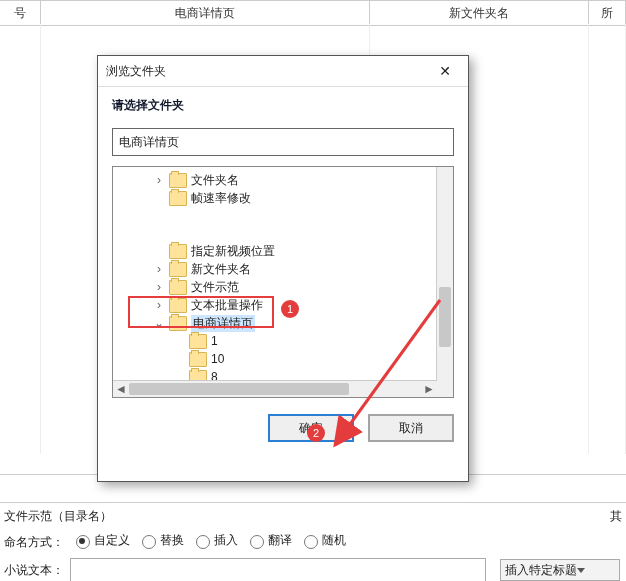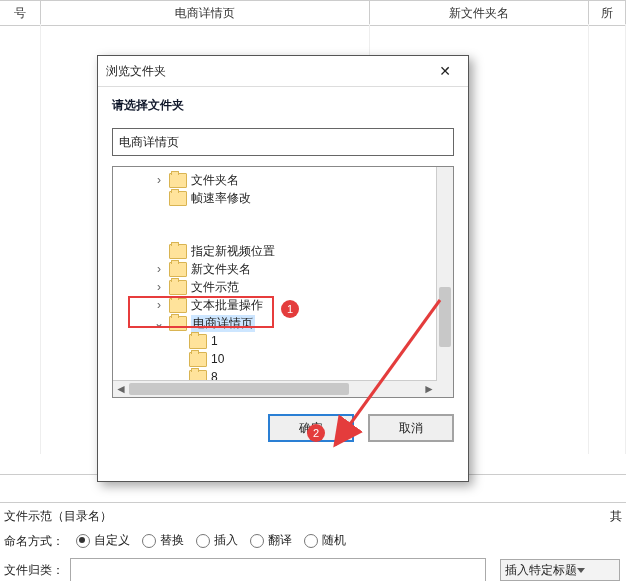--- a/index.html
+++ b/index.html
@@ -12,21 +12,21 @@
   .hr1{position:absolute;left:0;right:0;top:474px;border-top:1px solid #ccc;}
   .hr2{position:absolute;left:0;right:0;top:502px;border-top:1px solid #ccc;}
   .row-select{position:absolute;left:0;right:0;top:478px;height:22px;display:flex;align-items:center;}
   .ck{display:inline-flex;align-items:center;margin-right:12px;color:#444;}
   .ck.green{color:#228822;}
   .pill-btn{border:1px solid #bbb;background:#f3f3f3;border-radius:3px;padding:2px 8px;margin-left:8px;display:inline-flex;align-items:center;}
   .group-title{position:absolute;top:508px;left:4px;}
   .group-title2{position:absolute;top:508px;right:4px;}
   .row-naming{position:absolute;top:532px;left:4px;display:flex;align-items:center;}
   .row-naming label{margin-right:12px;}
-  .radio{display:inline-flex;align-items:center;margin-right:12px;}
+  .radio{display:inline-flex;align-items:flex-end;margin-right:12px;}
   .radio .dot{width:12px;height:12px;border-radius:50%;border:1px solid #777;display:inline-block;margin-right:4px;position:relative;}
   .radio.sel .dot::after{content:"";position:absolute;top:2px;left:2px;width:6px;height:6px;border-radius:50%;background:#333;}
   .row-newname{position:absolute;top:558px;left:4px;right:6px;display:flex;align-items:center;}
   .row-newname .txt{flex:1;border:1px solid #aaa;height:20px;margin:0 6px;background:#fff;}
   .row-newname .combo{width:110px;height:20px;border:1px solid #aaa;background:#f3f3f3;display:inline-flex;align-items:center;padding:0 4px;margin-left:8px;}
   .combo .tri{width:0;height:0;border-left:4px solid transparent;border-right:4px solid transparent;border-top:5px solid #555;}
   
   .dialog{position:absolute;left:97px;top:55px;width:370px;height:425px;background:#fff;border:1px solid #555;box-shadow:4px 4px 10px rgba(0,0,0,.35);}
   .dlg-title{height:30px;border-bottom:1px solid #ddd;display:flex;align-items:center;justify-content:space-between;padding:0 8px;font-size:12px;}
   .dlg-close{width:30px;height:30px;display:flex;align-items:center;justify-content:center;font-size:14px;cursor:pointer;}
@@ -107,21 +107,21 @@
         </span><span class="radio">
           <span class="dot"></span>
           <span>翻译</span>
         </span><span class="radio">
           <span class="dot"></span>
           <span>随机</span>
         </span></span>
   </div>
 
   <div class="row-newname">
-    <label>文件归类：</label>
+    <label>小说文本：</label>
     <input class="txt" type="text" style="">
     <span class="combo">
       <span>插入特定标题</span>
       <span class="tri"></span>
     </span>
   </div>
 
   <div class="dialog">
     <div class="dlg-title">
       <span>浏览文件夹</span>

